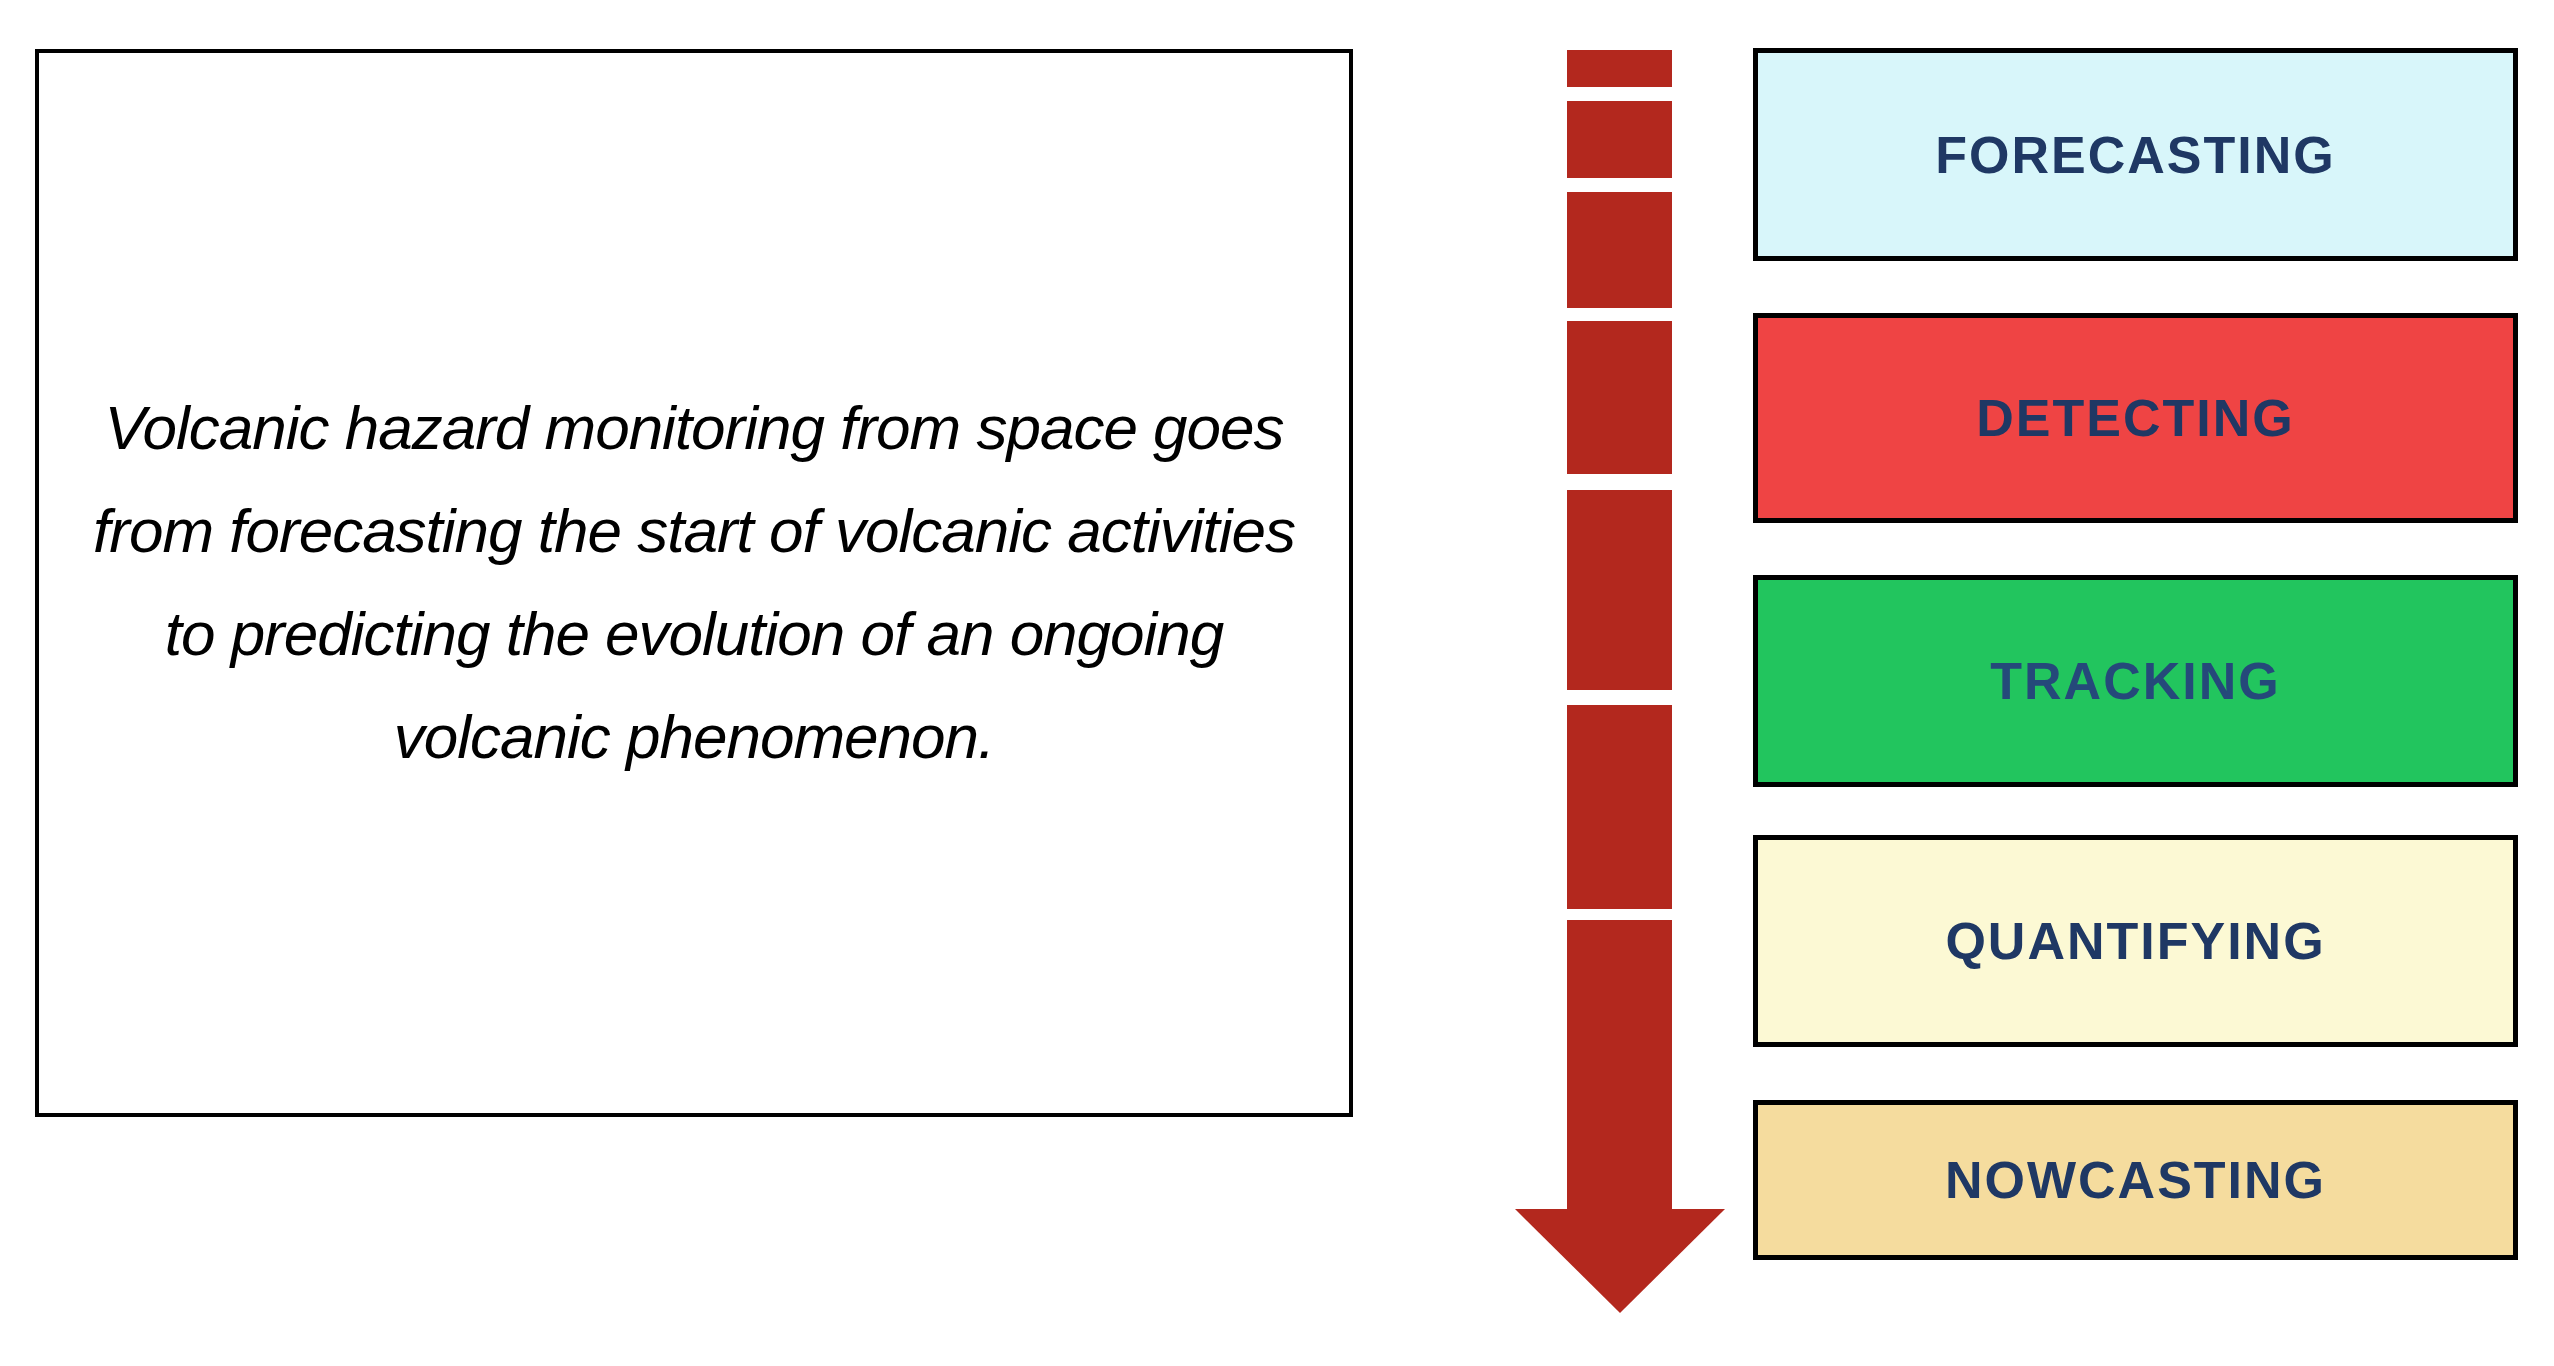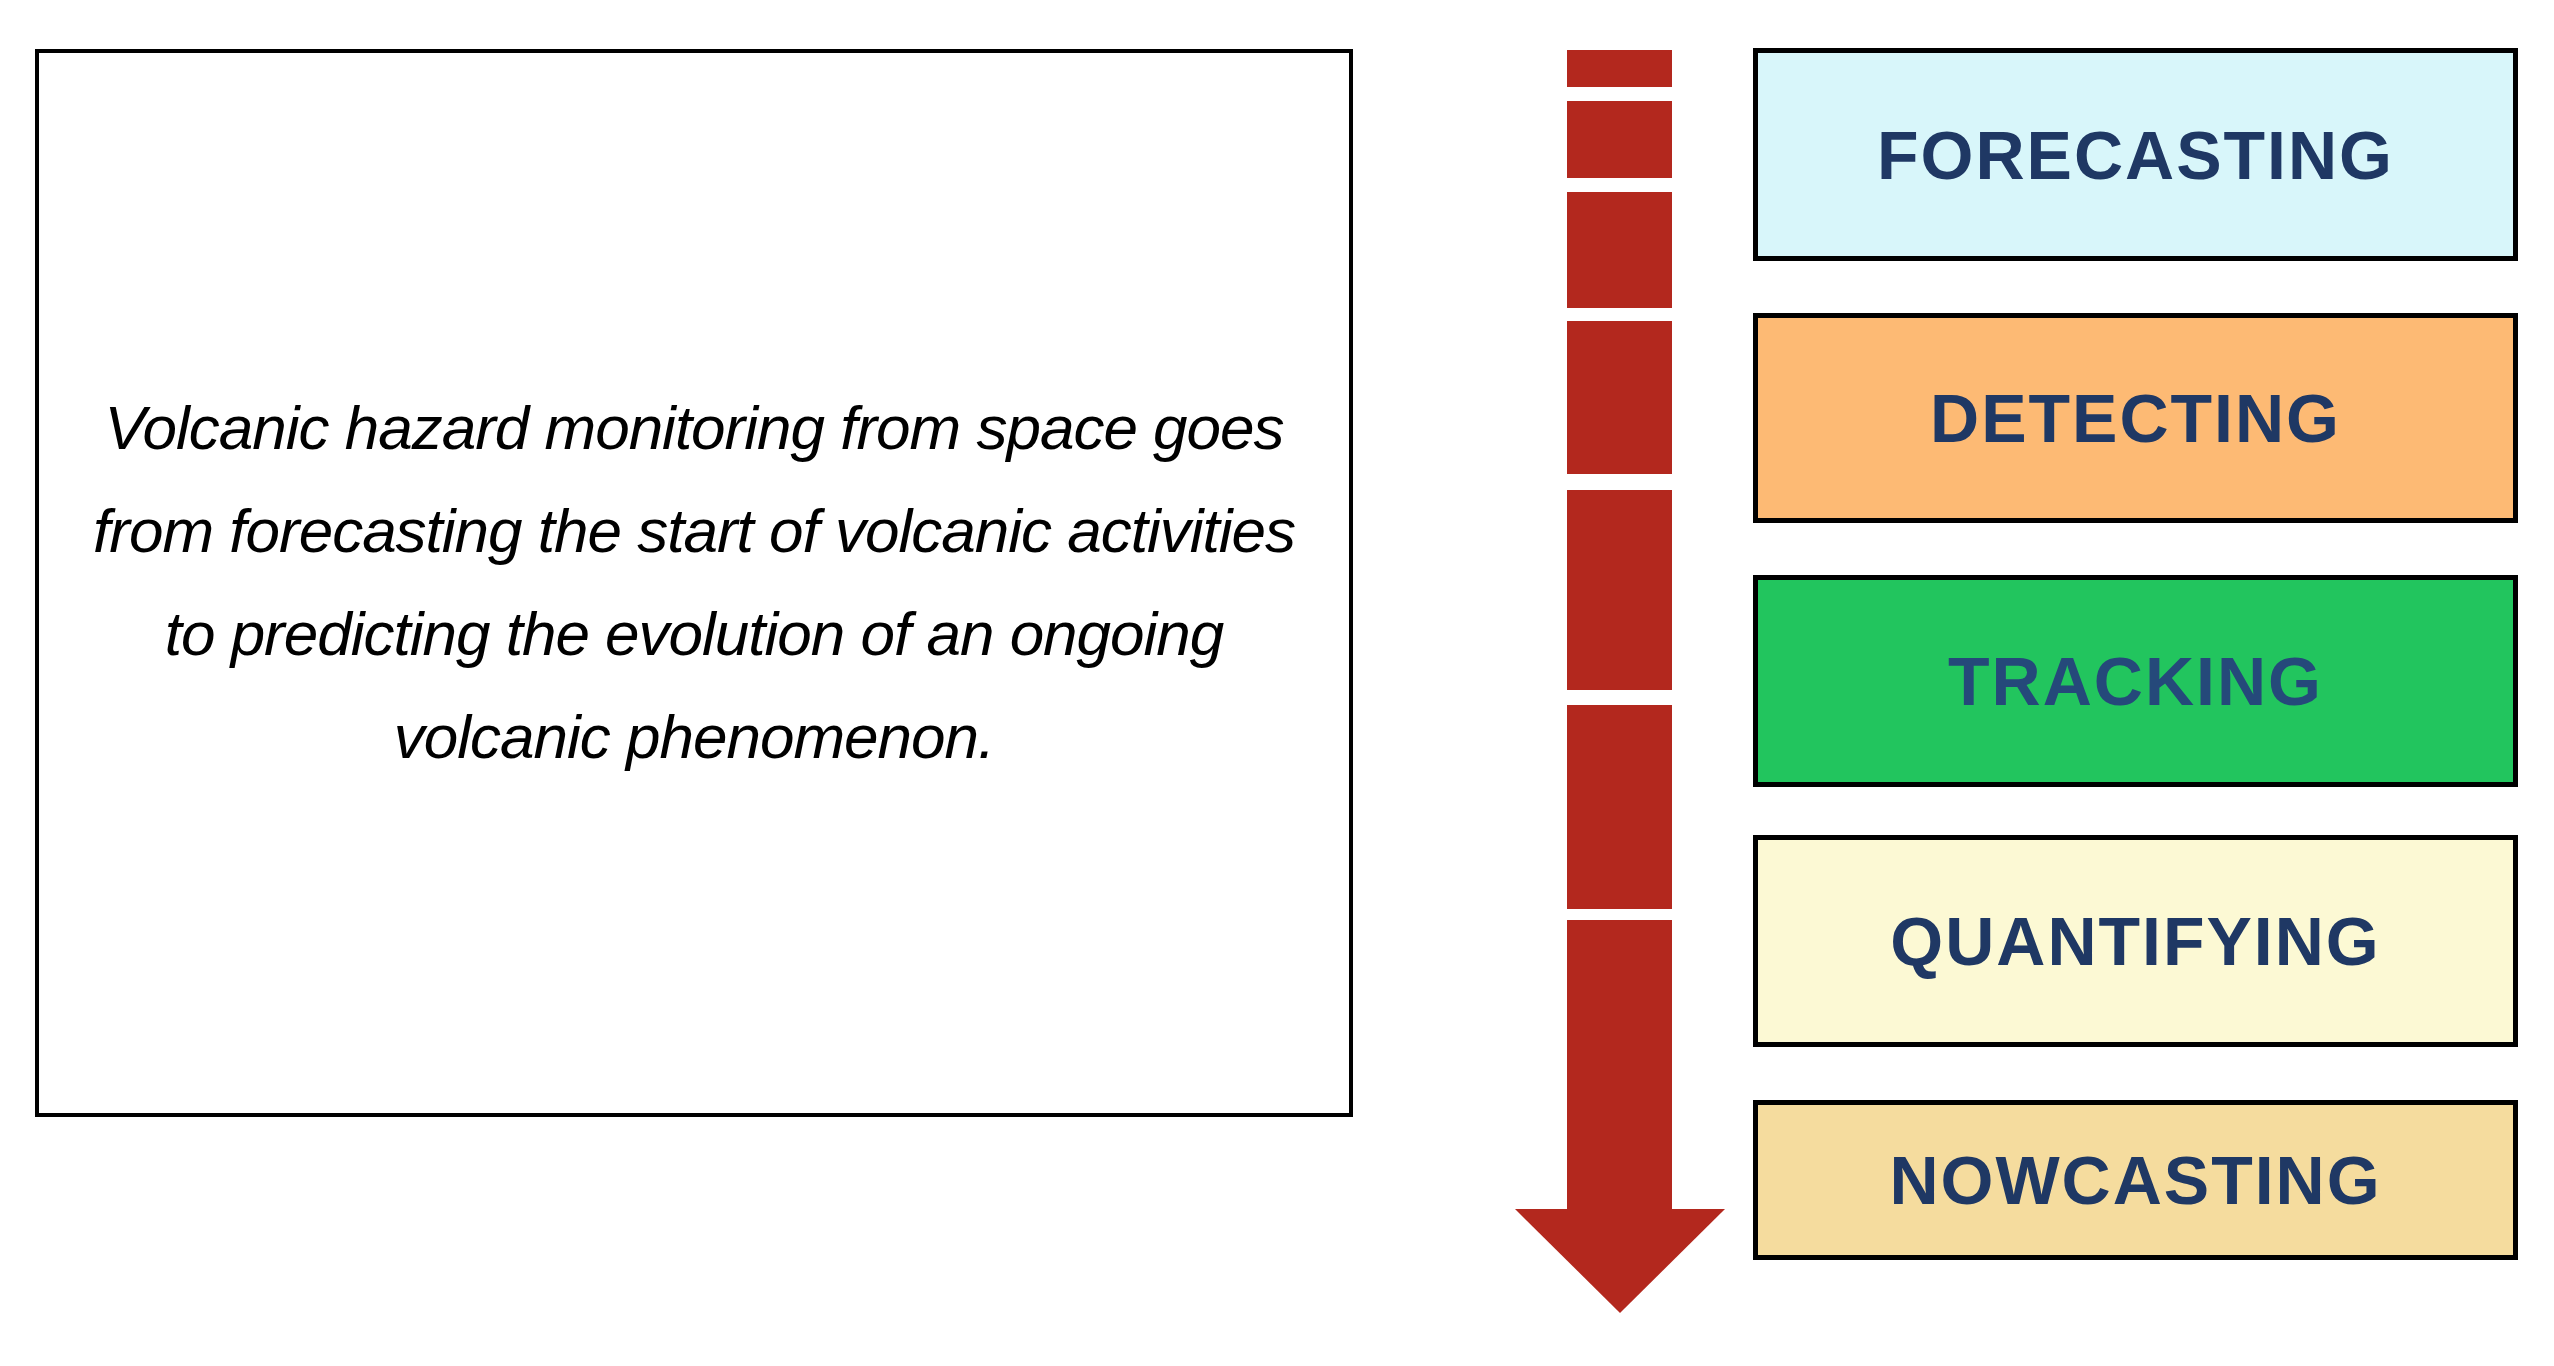--- a/index.html
+++ b/index.html
@@ -70,21 +70,21 @@
     left: 1753px;
     width: 765px;
     box-sizing: border-box;
     border: 5px solid #000000;
     display: flex;
     align-items: center;
     justify-content: center;
   }
   .stage-label {
     font-weight: 700;
-    font-size: 68px;
+    font-size: 52px;
     letter-spacing: 2px;
     white-space: nowrap;
   }
   .box-1 { top: 48px;   height: 213px; }
   .box-2 { top: 313px;  height: 210px; }
   .box-3 { top: 575px;  height: 212px; }
   .box-4 { top: 835px;  height: 212px; }
   .box-5 { top: 1100px; height: 160px; }
 </style>
 </head>
@@ -102,21 +102,21 @@
   <div class="arrow-segment seg-4" style="background-color: rgb(179, 40, 30);"></div>
   <div class="arrow-segment seg-5" style="background-color: rgb(179, 40, 30);"></div>
   <div class="arrow-segment seg-6" style="background-color: rgb(179, 40, 30);"></div>
   <div class="arrow-segment seg-7" style="background-color: rgb(179, 40, 30);"></div>
   <div class="arrow-head" style="border-top-color: rgb(179, 40, 30);"></div>
 
   <div class="stage-box box-1" style="background-color: rgb(216, 246, 250);">
     <span class="stage-label" style="color: rgb(31, 56, 100);">FORECASTING</span>
   </div>
 
-  <div class="stage-box box-2" style="background-color: #fdba74;">
+  <div class="stage-box box-2" style="background-color: #ef4444;">
     <span class="stage-label" style="color: rgb(31, 56, 100);">DETECTING</span>
   </div>
 
   <div class="stage-box box-3" style="background-color: #22c55e;">
     <span class="stage-label" style="color: rgb(37, 73, 122);">TRACKING</span>
   </div>
 
   <div class="stage-box box-4" style="background-color: rgb(252, 249, 212); justify-content: center;">
     <span class="stage-label" style="color: rgb(31, 56, 100);">QUANTIFYING</span>
   </div>

